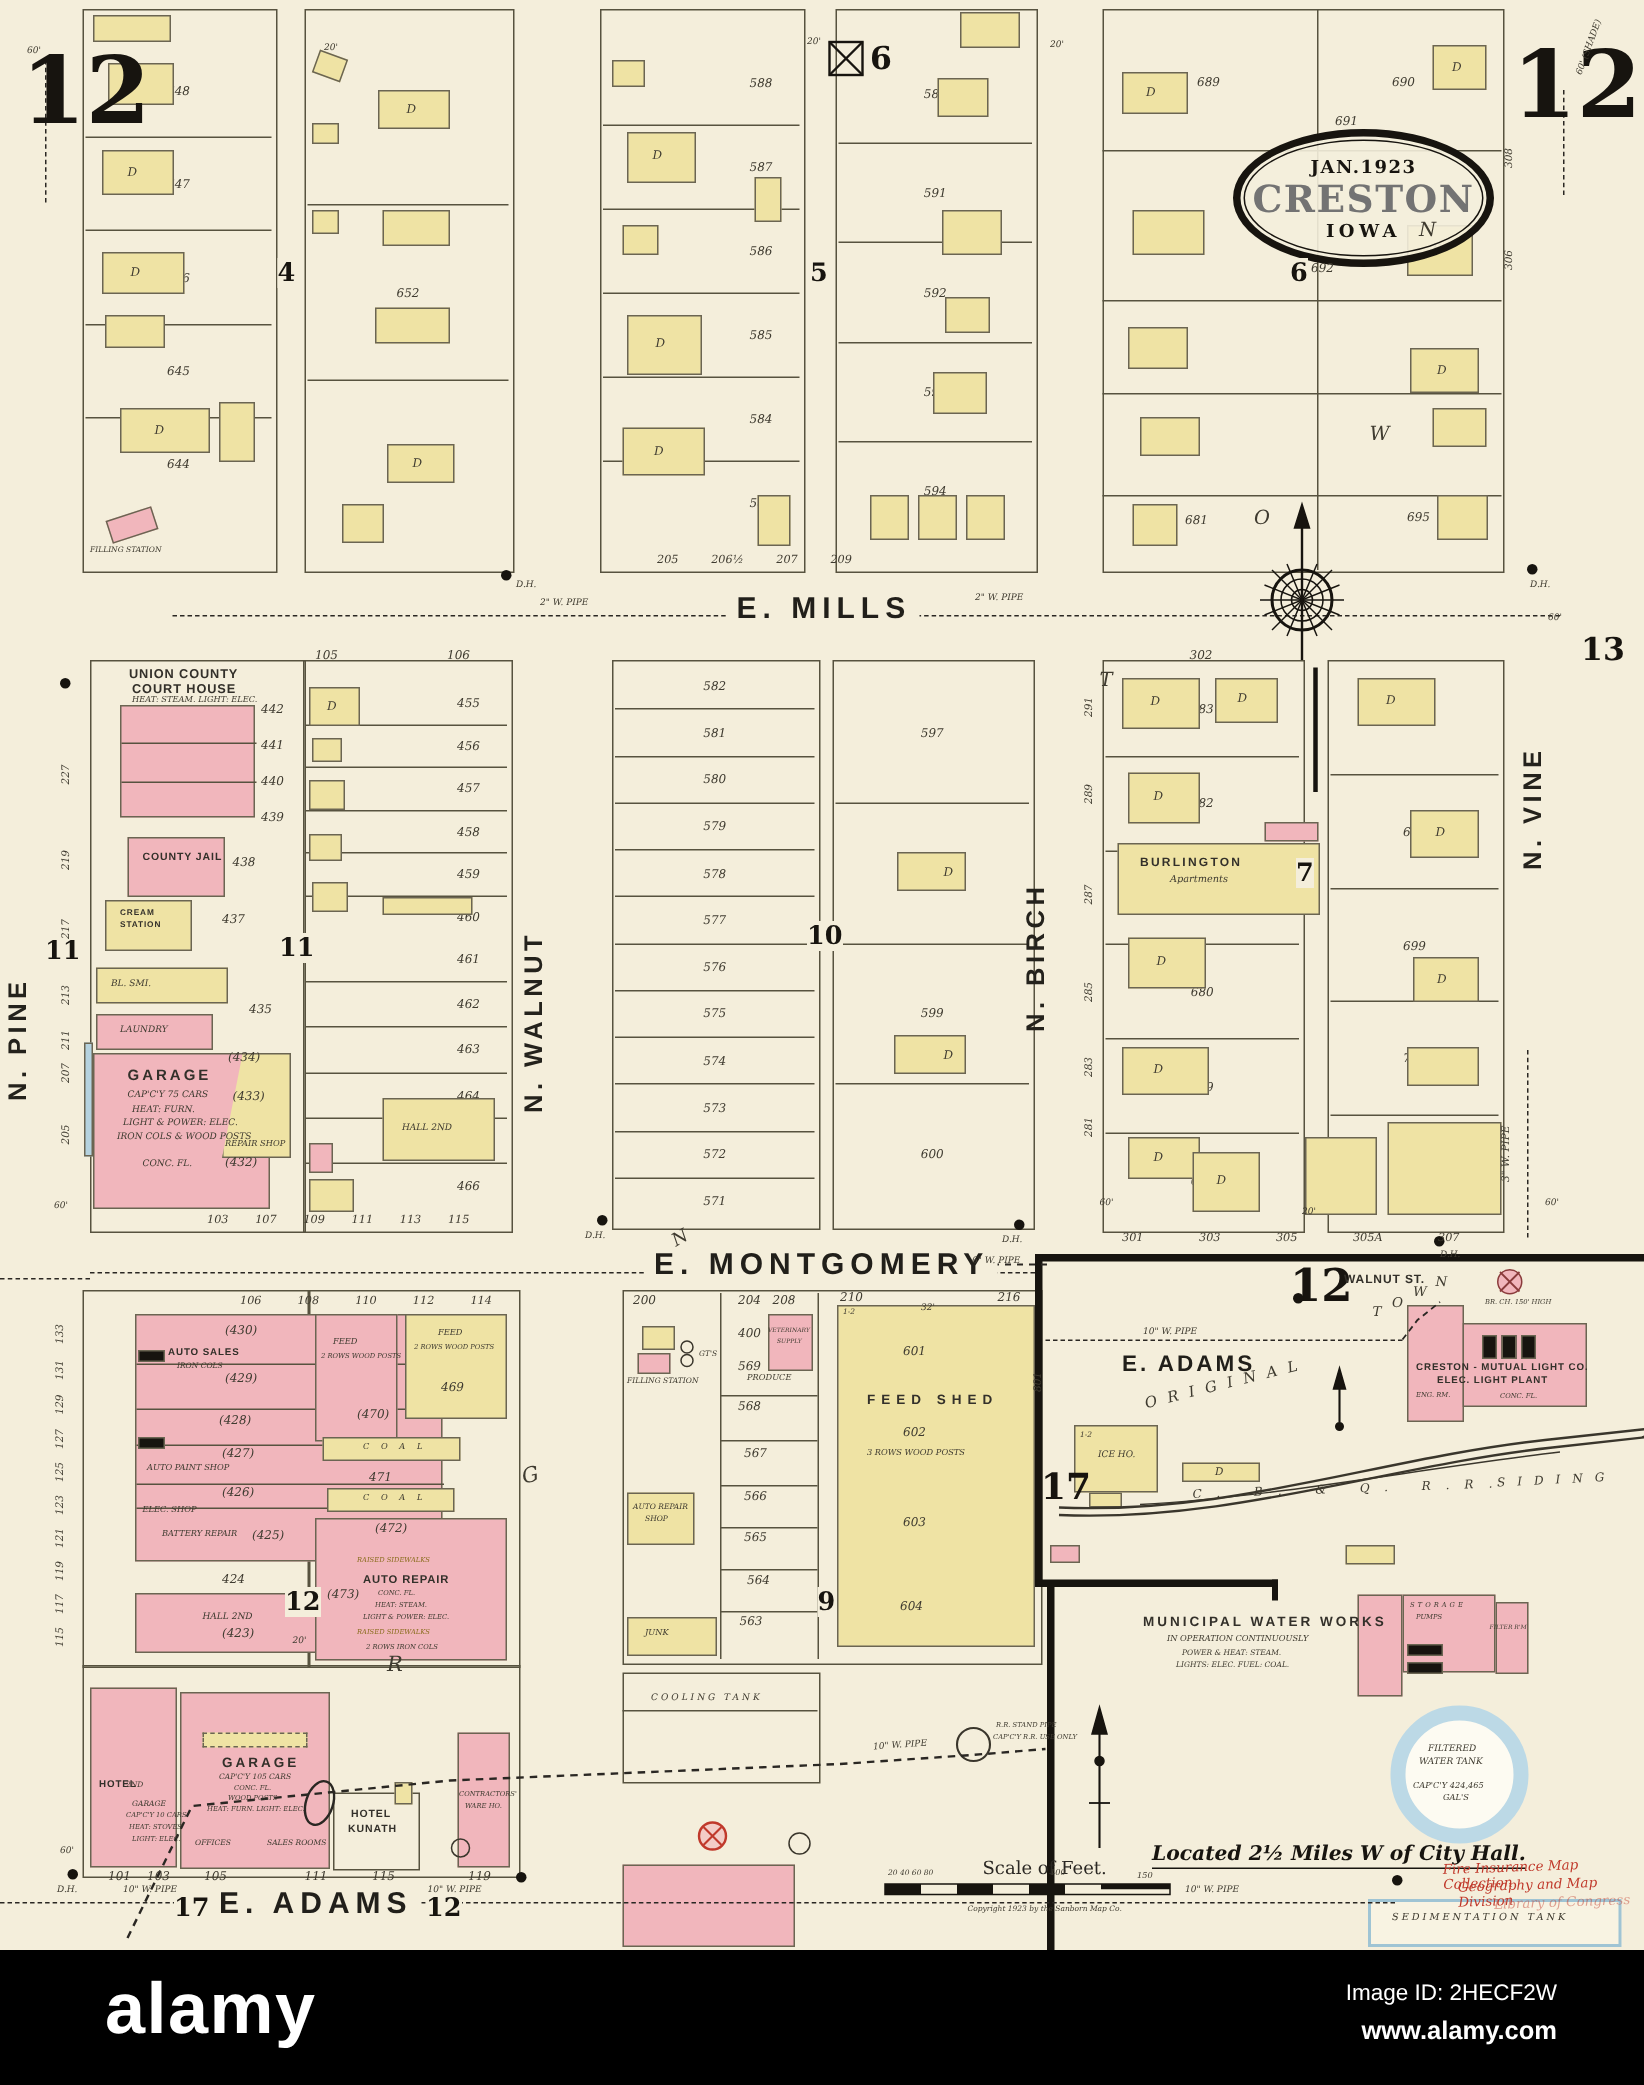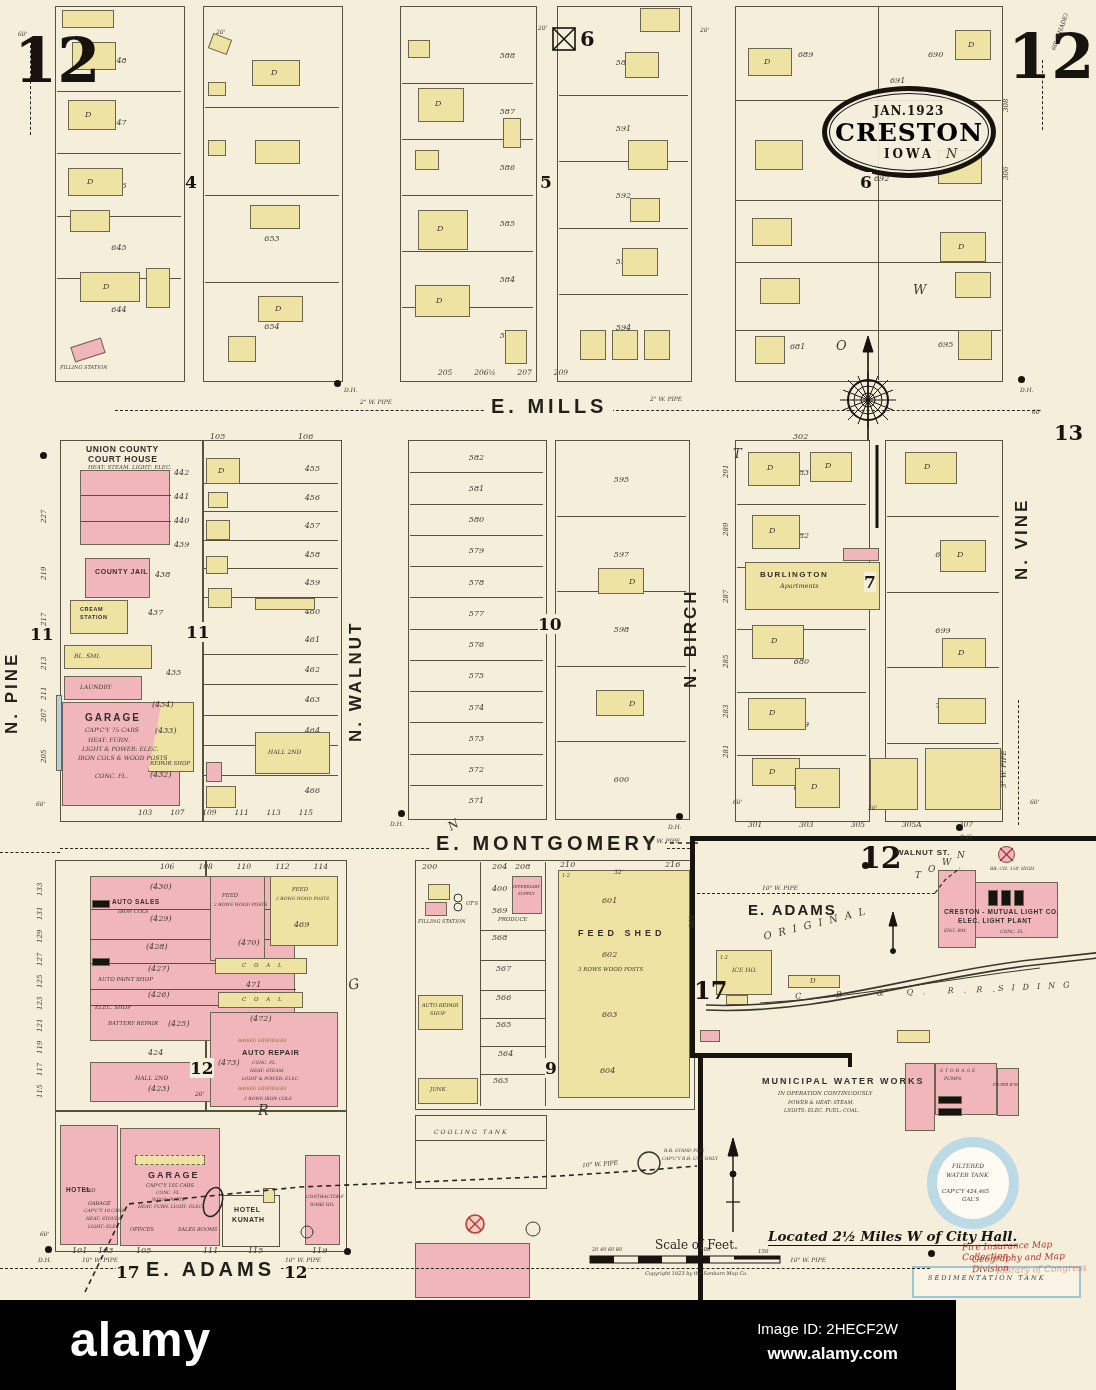--- a/index.html
+++ b/index.html
@@ -36,25 +36,25 @@
             font:italic 8px "DejaVu Serif",serif;color:#3f3b30;border-bottom:1px solid #57523f;}
   .lotcol>i:last-child{border-bottom:none;}
   .lotcol.pad-r>i{justify-content:flex-end;padding-right:18px;}
   .lotrow{position:absolute;display:flex;justify-content:space-between;
           font:italic 7.5px "DejaVu Serif",serif;color:#3f3b30;}
   .stamp{position:absolute;left:822px;top:86px;width:164px;height:82px;border:5px solid #17140f;
          border-radius:50%;display:flex;flex-direction:column;align-items:center;
          justify-content:center;background:rgba(244,238,219,.9);}
   .stamp .inner{position:absolute;inset:2px;border:1.5px solid #17140f;border-radius:50%;}
   .stamp .s-date{font:700 12px "DejaVu Serif",serif;color:#17140f;letter-spacing:1px;}
-  .stamp .s-city{font:900 25px "DejaVu Serif",serif;color:#000000;letter-spacing:1px;}
+  .stamp .s-city{font:900 25px "DejaVu Serif",serif;color:#737373;letter-spacing:1px;}
   .stamp .s-state{font:700 12px "DejaVu Serif",serif;color:#17140f;letter-spacing:3px;}
   .wm{position:absolute;color:#c0392b;font:italic 9px "DejaVu Serif",serif;transform:rotate(-2deg);}
   .circle{position:absolute;border-radius:50%;box-sizing:border-box;}
-  #alamy-bar{position:absolute;left:0;top:1300px;width:956px;height:90px;background:#000;color:#fff;}
+  #alamy-bar{position:absolute;left:0;top:1300px;width:1096px;height:90px;background:#000;color:#fff;}
   #alamy-logo{position:absolute;left:70px;top:12px;font:700 48px "Liberation Sans",sans-serif;
               letter-spacing:1px;}
   #alamy-id{position:absolute;right:58px;top:20px;font:15px "Liberation Sans",sans-serif;}
   #alamy-url{position:absolute;right:58px;top:44px;font:700 17px "Liberation Sans",sans-serif;}
   svg{position:absolute;left:0;top:0;pointer-events:none;}
 </style>
 </head>
 <body>
 
 <div id="frame">
@@ -66,21 +66,20 @@
         <i>647</i>
         <i>646</i>
         <i>645</i>
         <i>644</i>
       </div>
   <div class="blk" style="left:203px;top:6px;width:138px;height:374px"></div>
   <div class="lotcol" style="left:205px;top:20px;width:134px;height:350px">
         <i>649</i>
         <i>652</i>
         <i>653</i>
-        <i>654</i>
       </div>
 
   <div class="blk" style="left:400px;top:6px;width:135px;height:374px"></div>
   <div class="lotcol pad-r" style="left:402px;top:28px;width:131px;height:335px">
         <i>588</i>
         <i>587</i>
         <i>586</i>
         <i>585</i>
         <i>584</i>
         <i>583</i>
@@ -130,21 +129,20 @@
         <i>577</i>
         <i>576</i>
         <i>575</i>
         <i>574</i>
         <i>573</i>
         <i>572</i>
         <i>571</i>
       </div>
   <div class="blk" style="left:555px;top:440px;width:133px;height:378px"></div>
   <div class="lotcol" style="left:557px;top:442px;width:129px;height:374px">
-        <i>595</i>
         <i>597</i>
         <i>598</i>
         <i>599</i>
         <i>600</i>
       </div>
 
   <div class="blk" style="left:735px;top:440px;width:133px;height:380px"></div>
   <div class="lotcol" style="left:737px;top:442px;width:129px;height:376px">
         <i>683</i>
         <i>682</i>

